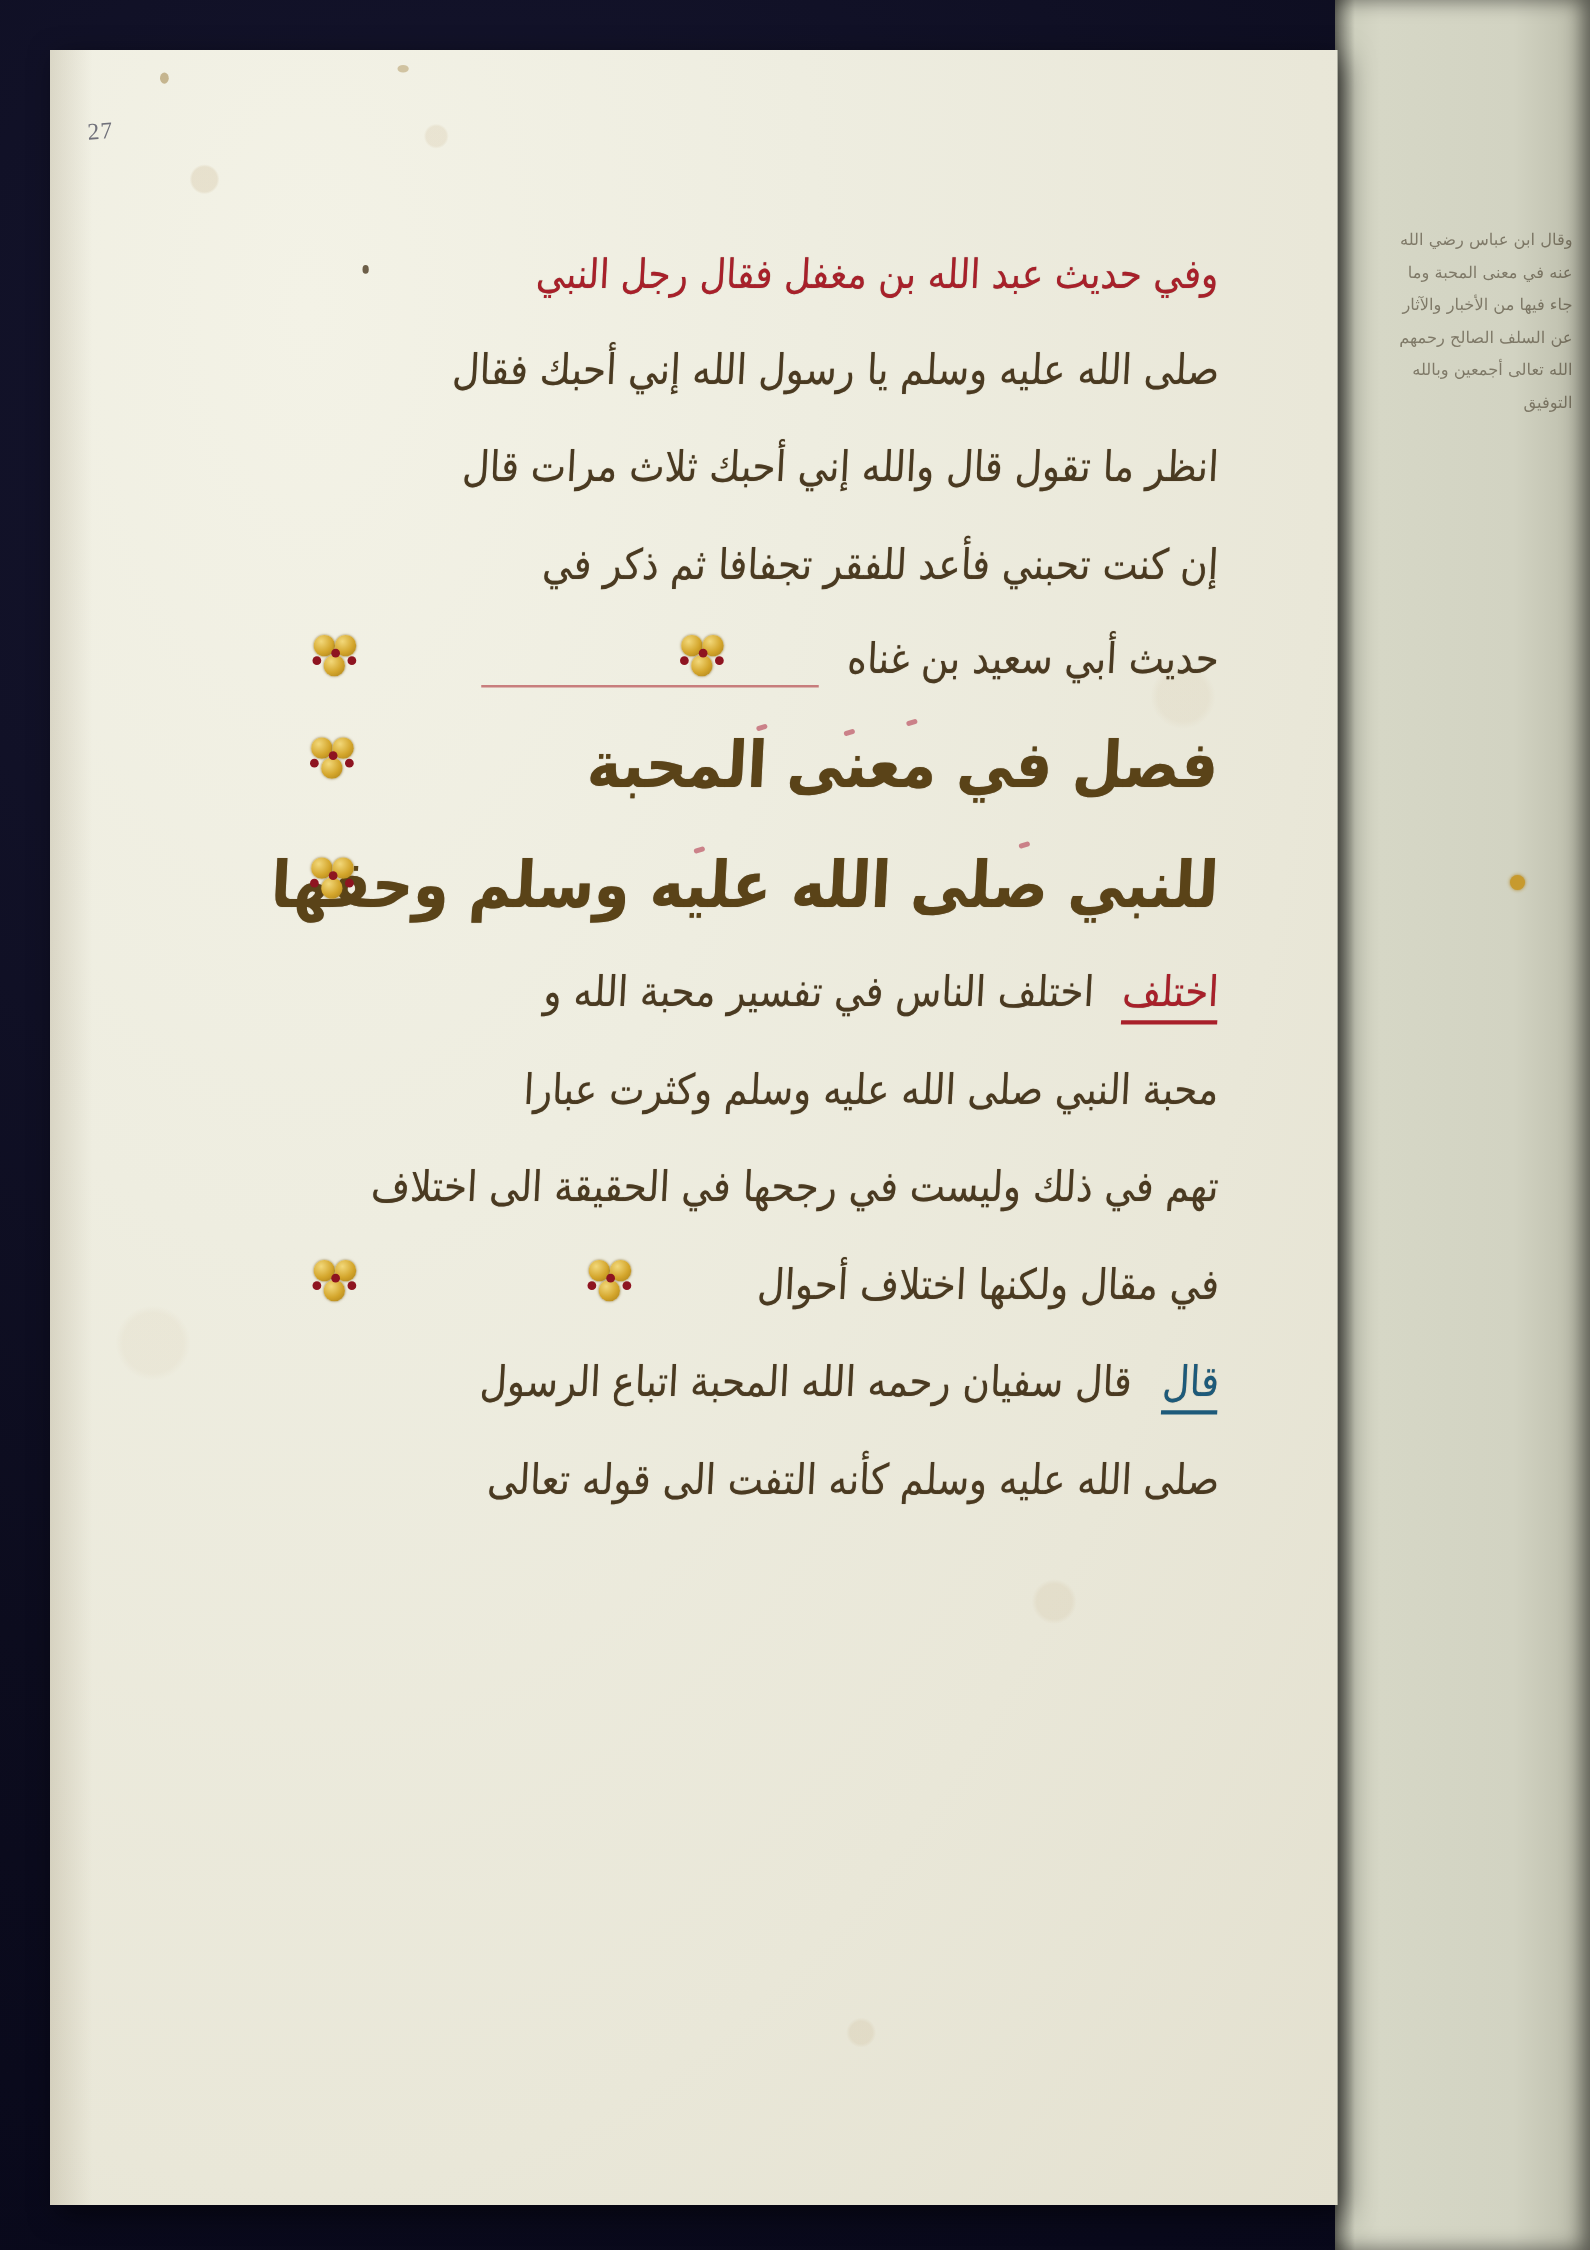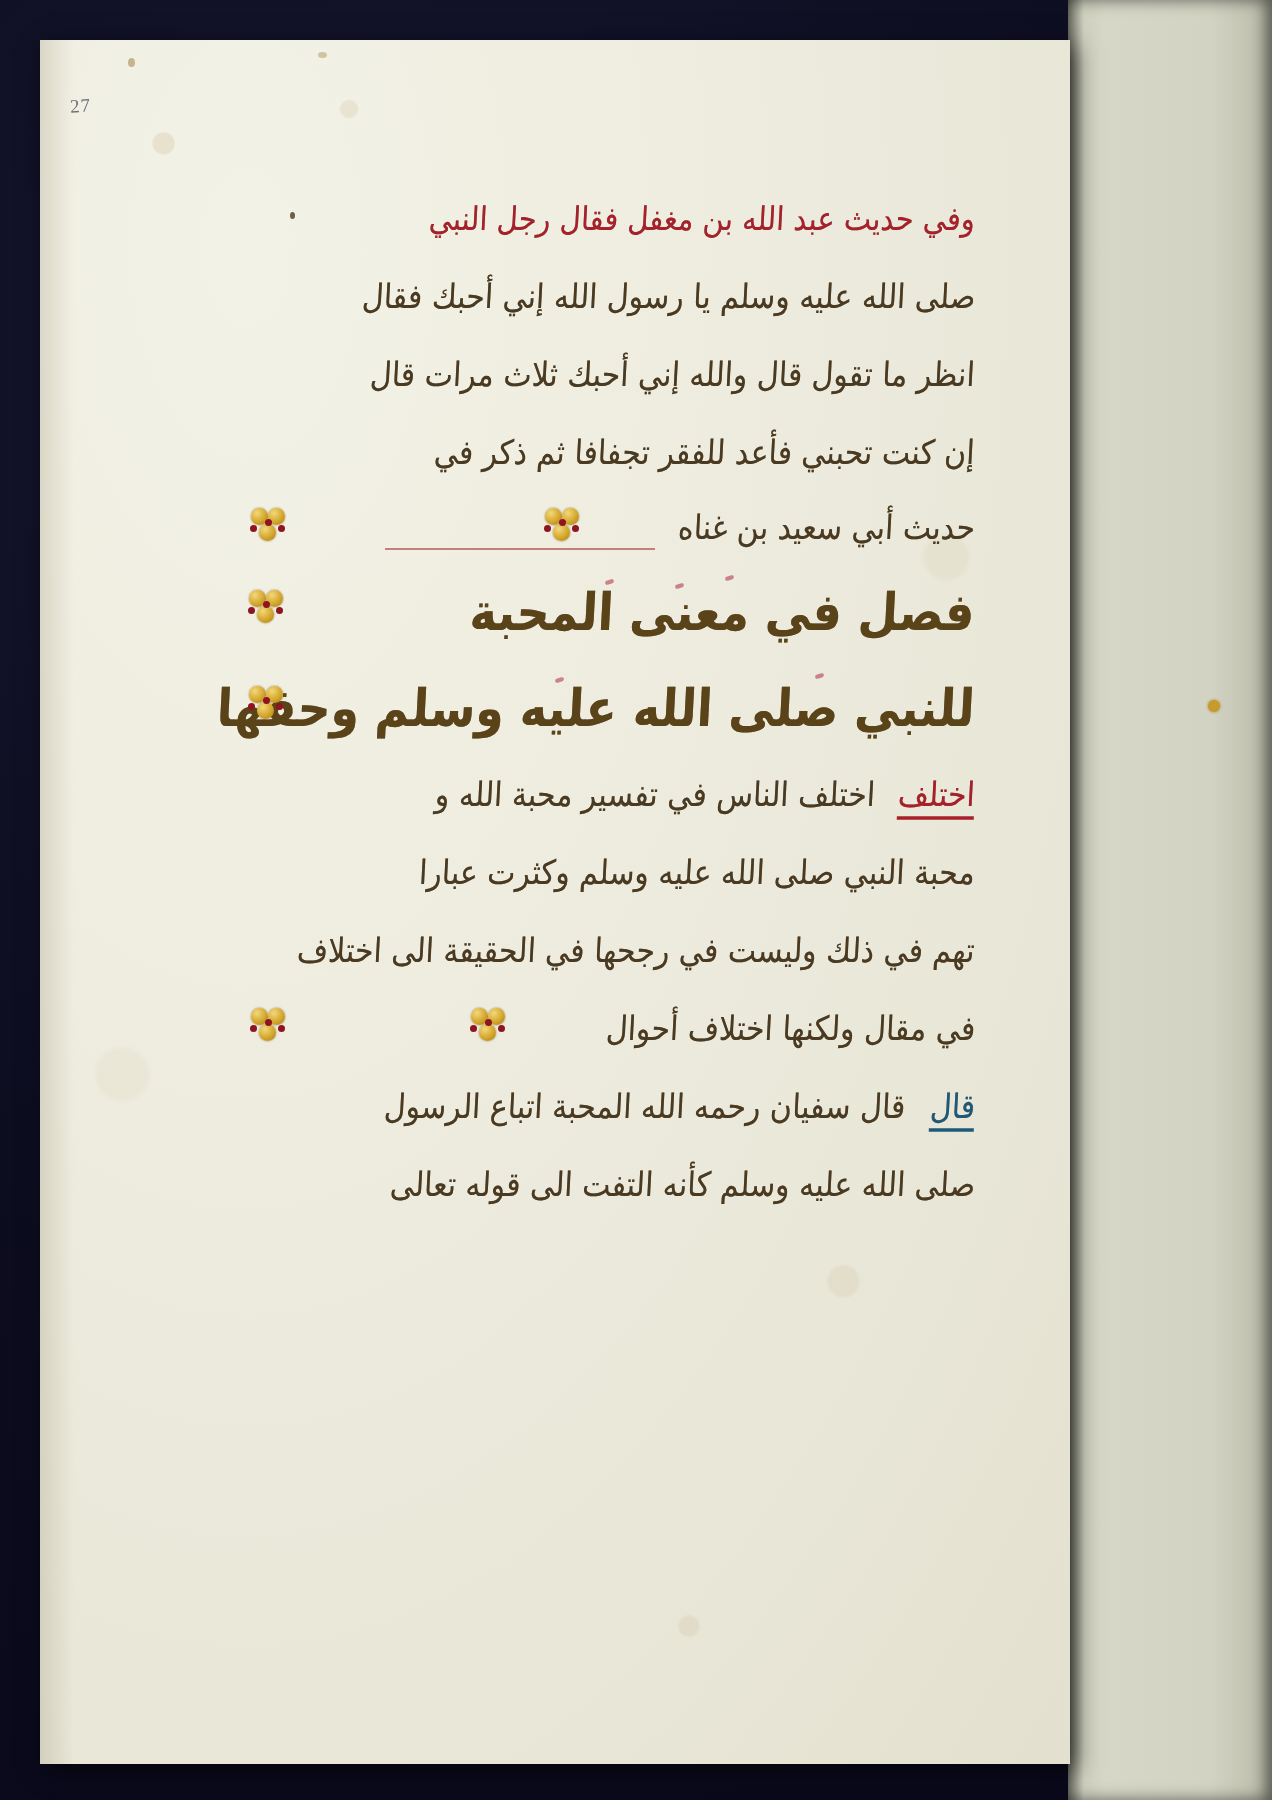--- a/index.html
+++ b/index.html
@@ -217,20 +217,21 @@
     opacity: .8;
   }
 </style>
 </head>
 <body>
 
 <div id="backdrop"></div>
 
 <div id="next-leaf">
   <div class="edge-shadow"></div>
+  <div class="ghost-col">وقال ابن عباس رضي الله عنه في معنى المحبة وما جاء فيها من الأخبار والآثار عن السلف الصالح رحمهم الله تعالى أجمعين وبالله التوفيق</div>
   <div class="ghost-gold"></div>
 </div>
 
 <div id="page">
   <div class="mottle"></div>
   <div class="gutter-shade"></div>
 
   <div id="folio">27</div>
 
   <div class="inkdot" style="left:250px; top:172px;"></div>

